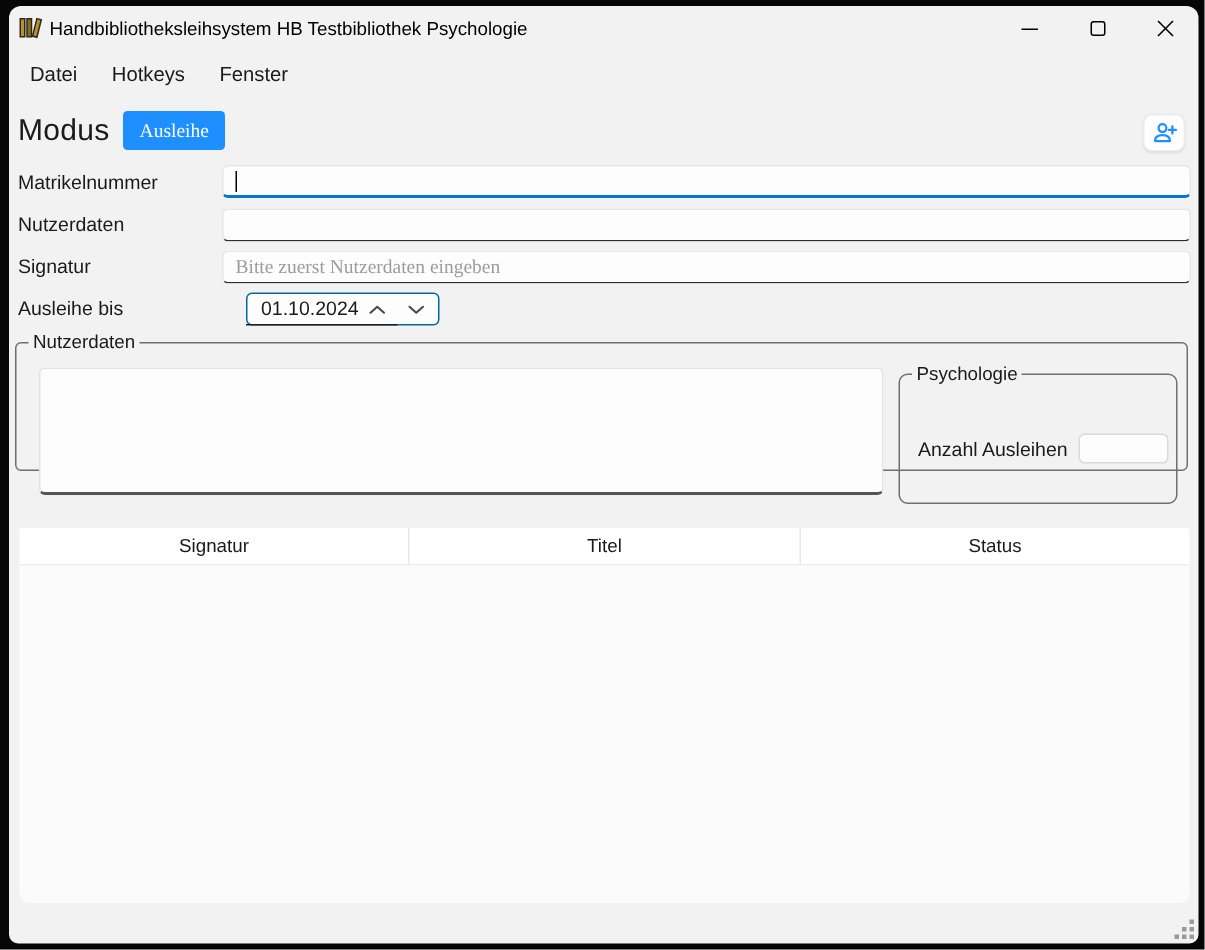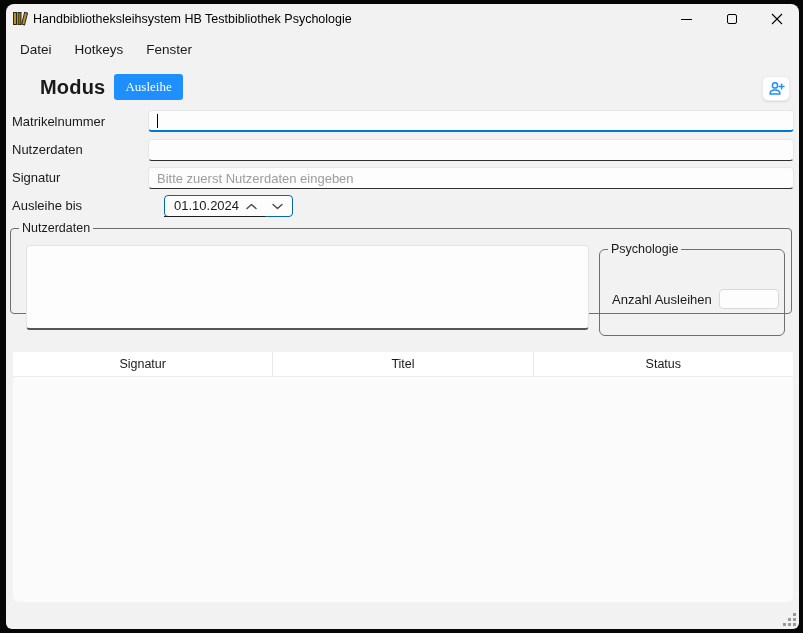--- a/index.html
+++ b/index.html
@@ -26,21 +26,21 @@
   }
   .win-controls { position:absolute; right:0; top:0; height:30px; display:flex; }
   .win-btn { width:45px; height:30px; display:flex; align-items:center; justify-content:center; cursor:default; }
   .glyph-min { width:11px; height:1px; background:#000; }
   .glyph-max { width:10px; height:10px; border:1.2px solid #000; border-radius:2px; }
   
   .menubar { position:absolute; left:12px; top:36px; display:flex; gap:19px; font-size:13.5px; }
   .menu-item { padding:2px 2px; }
   
   .mode-row { position:absolute; left:6px; top:70px; display:flex; align-items:center; }
-  .mode-title { font-size:20px; font-weight:bold; letter-spacing:0.2px;margin-left:28px; }
+  .mode-title { font-size:20px; font-weight:normal; letter-spacing:0.2px; }
   .mode-btn {
     margin-left:9px; border:none; border-radius:3px;
     padding:5px 11px; font-size:13px; color:#fff;
     font-family:Liberation Serif, serif; cursor:pointer;
   }
   .adduser-btn {
     position:absolute; right:9px; top:72px; width:28px; height:25px;
     background:#ffffff; border:1px solid #ececec; border-radius:6px;
     box-shadow:0 1px 2px rgba(0,0,0,0.10);
     display:flex; align-items:center; justify-content:center; cursor:pointer;
@@ -49,21 +49,21 @@
   .form-label { position:absolute; left:6px; font-size:13px; line-height:22px; white-space:nowrap; }
   .field {
     position:absolute; left:142px; width:646px; height:22px;
     background:#fdfdfd;
     border:1px solid #e6e6e6;
     border-bottom:1.4px solid #2e2e2e;
     border-radius:4px;
   }
   .field input {
     width:100%; height:100%; border:none; outline:none; background:transparent;
-    font-family:Liberation Sans, sans-serif; font-size:13px; padding:0 8px; color:#4d7c0f;
+    font-family:Liberation Serif, serif; font-size:13px; padding:0 8px; color:#4d7c0f;
   }
   .field input::placeholder { color:#9c9c9c; opacity:1; }
   .field.focused { border-bottom:2px solid #0078d4; }
   .caret { position:absolute; left:8px; top:3px; width:1px; height:14px; background:#000; }
   .date-field {
     position:absolute; left:158px; top:191px; width:129px; height:22px;
     background:#fdfdfd; border:1px solid #0369a1; border-radius:4px;
   }
   .date-underline { position:absolute; left:-1px; bottom:-1px; width:101px; border-bottom:1.6px solid #1f1f1f; }
   .date-value { position:absolute; left:9px; top:0; line-height:20px; font-size:13px; }

